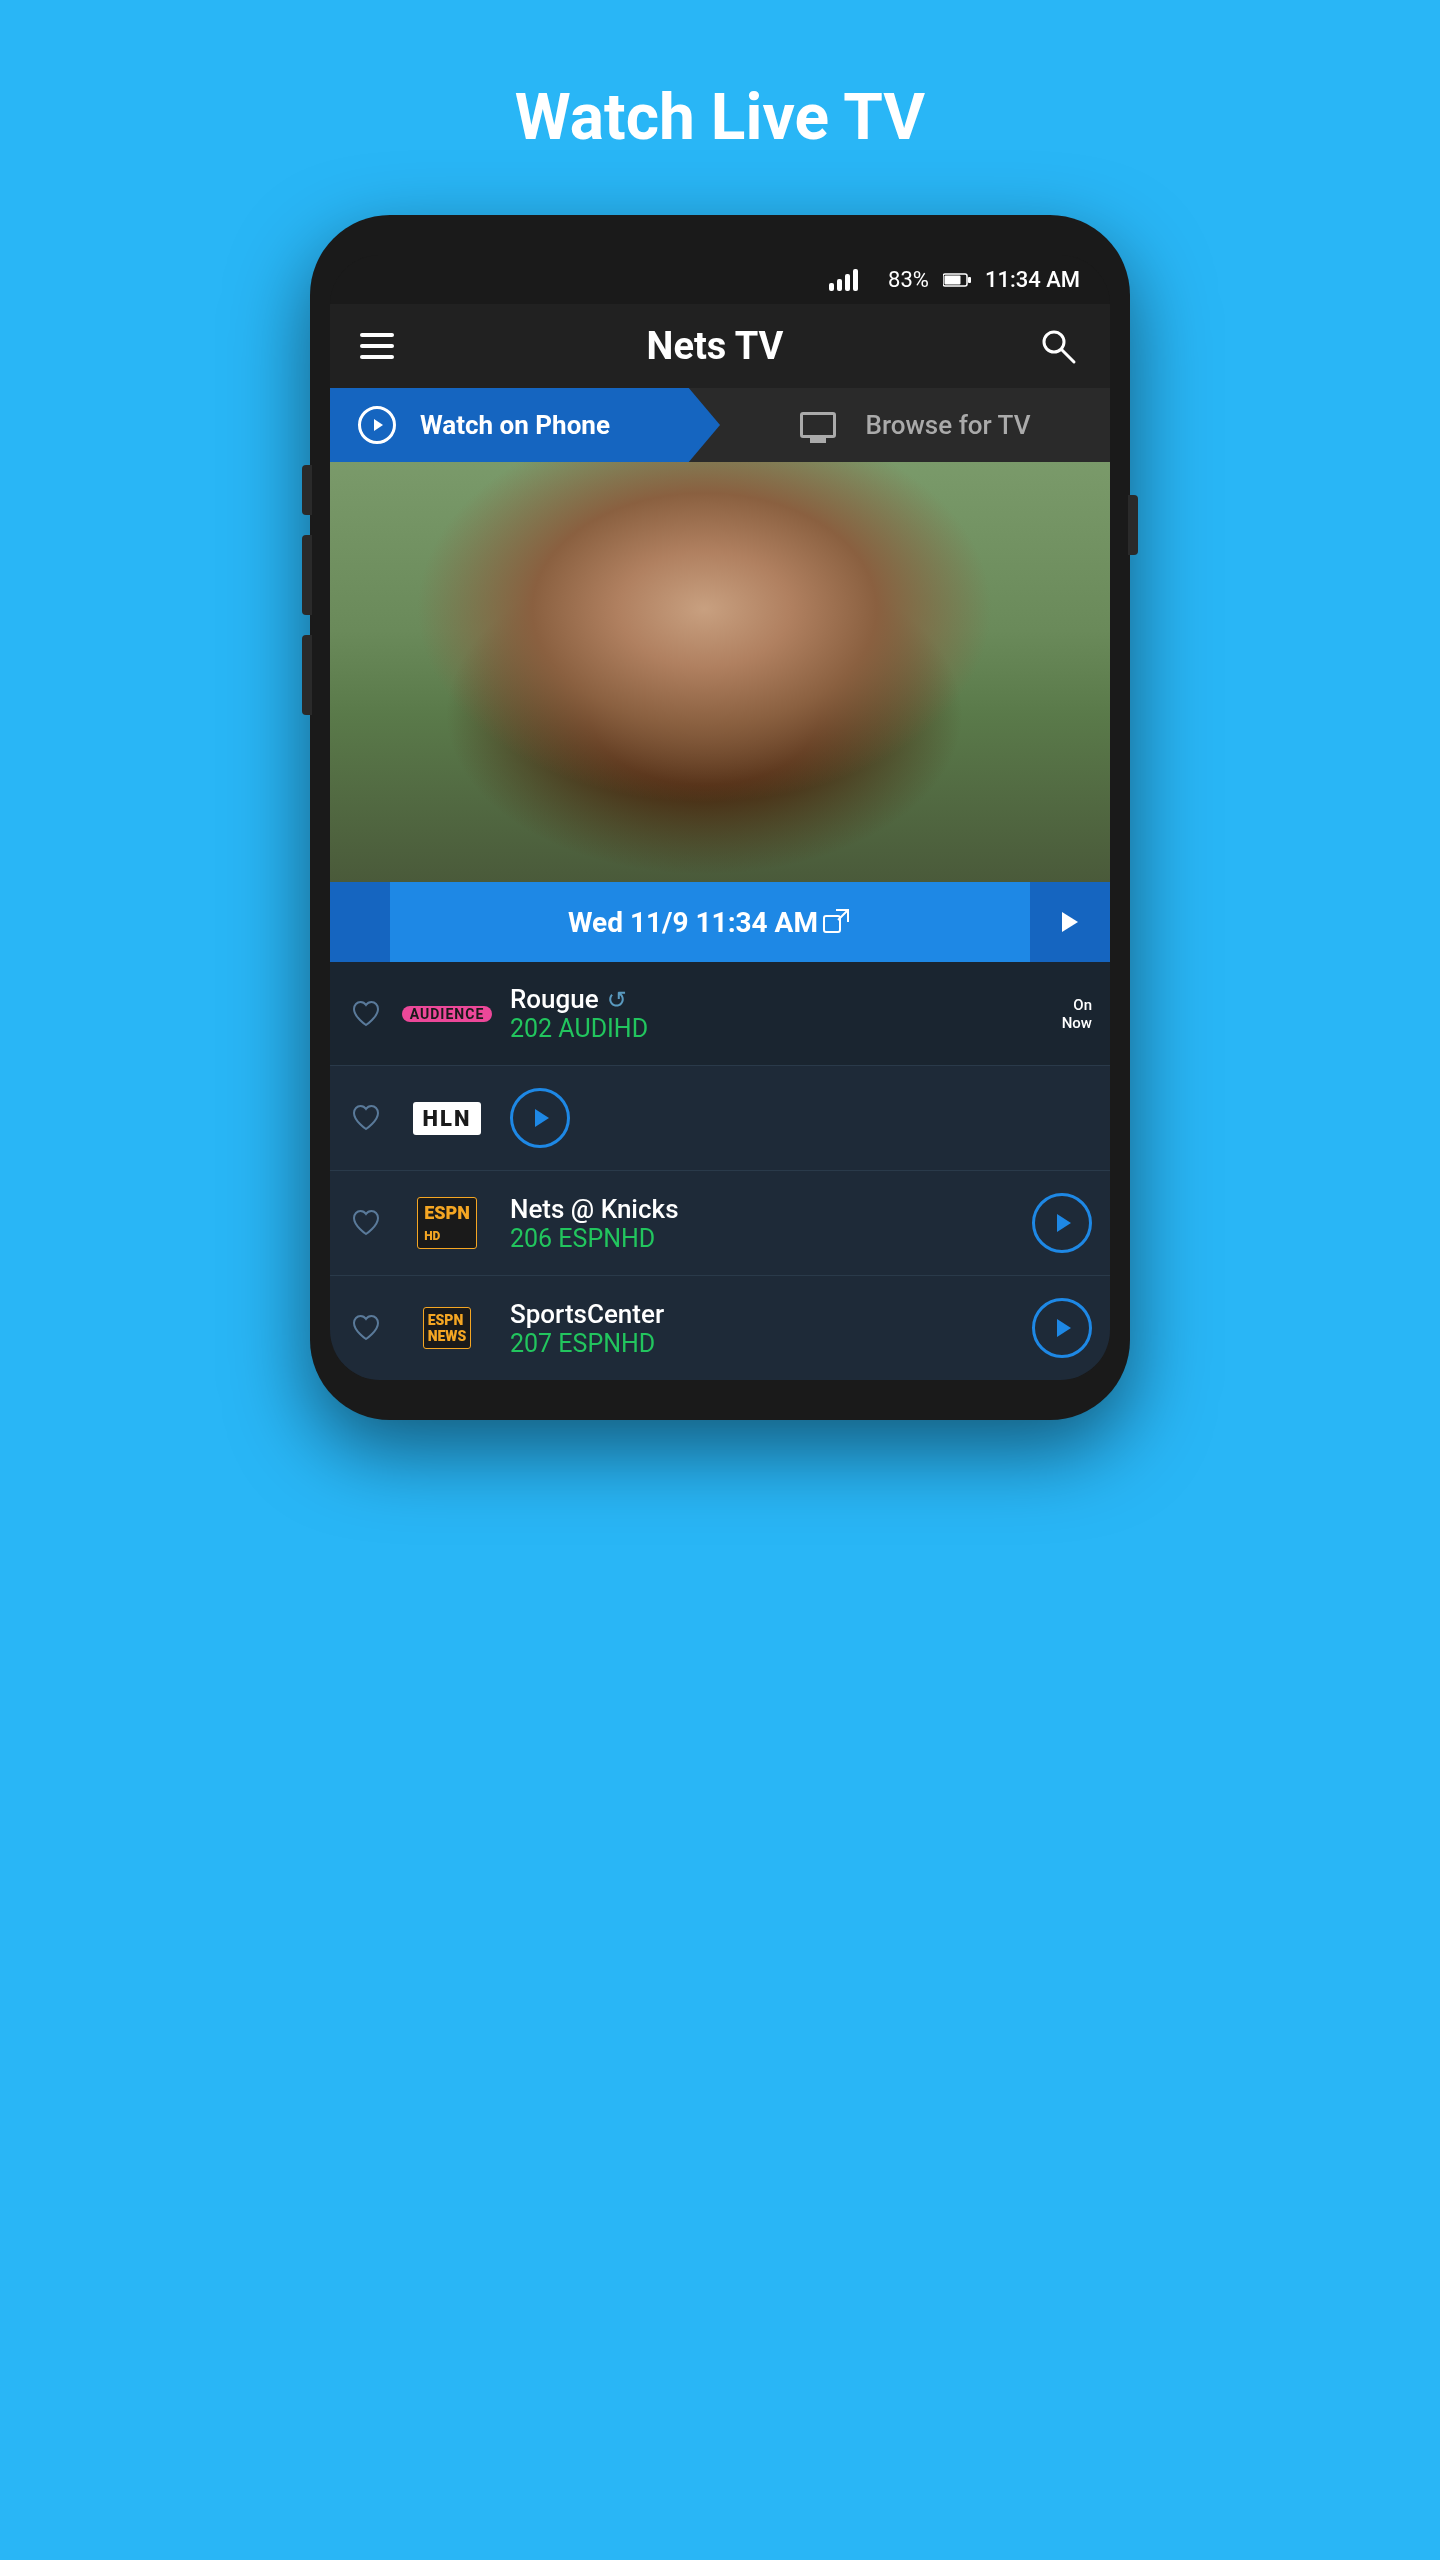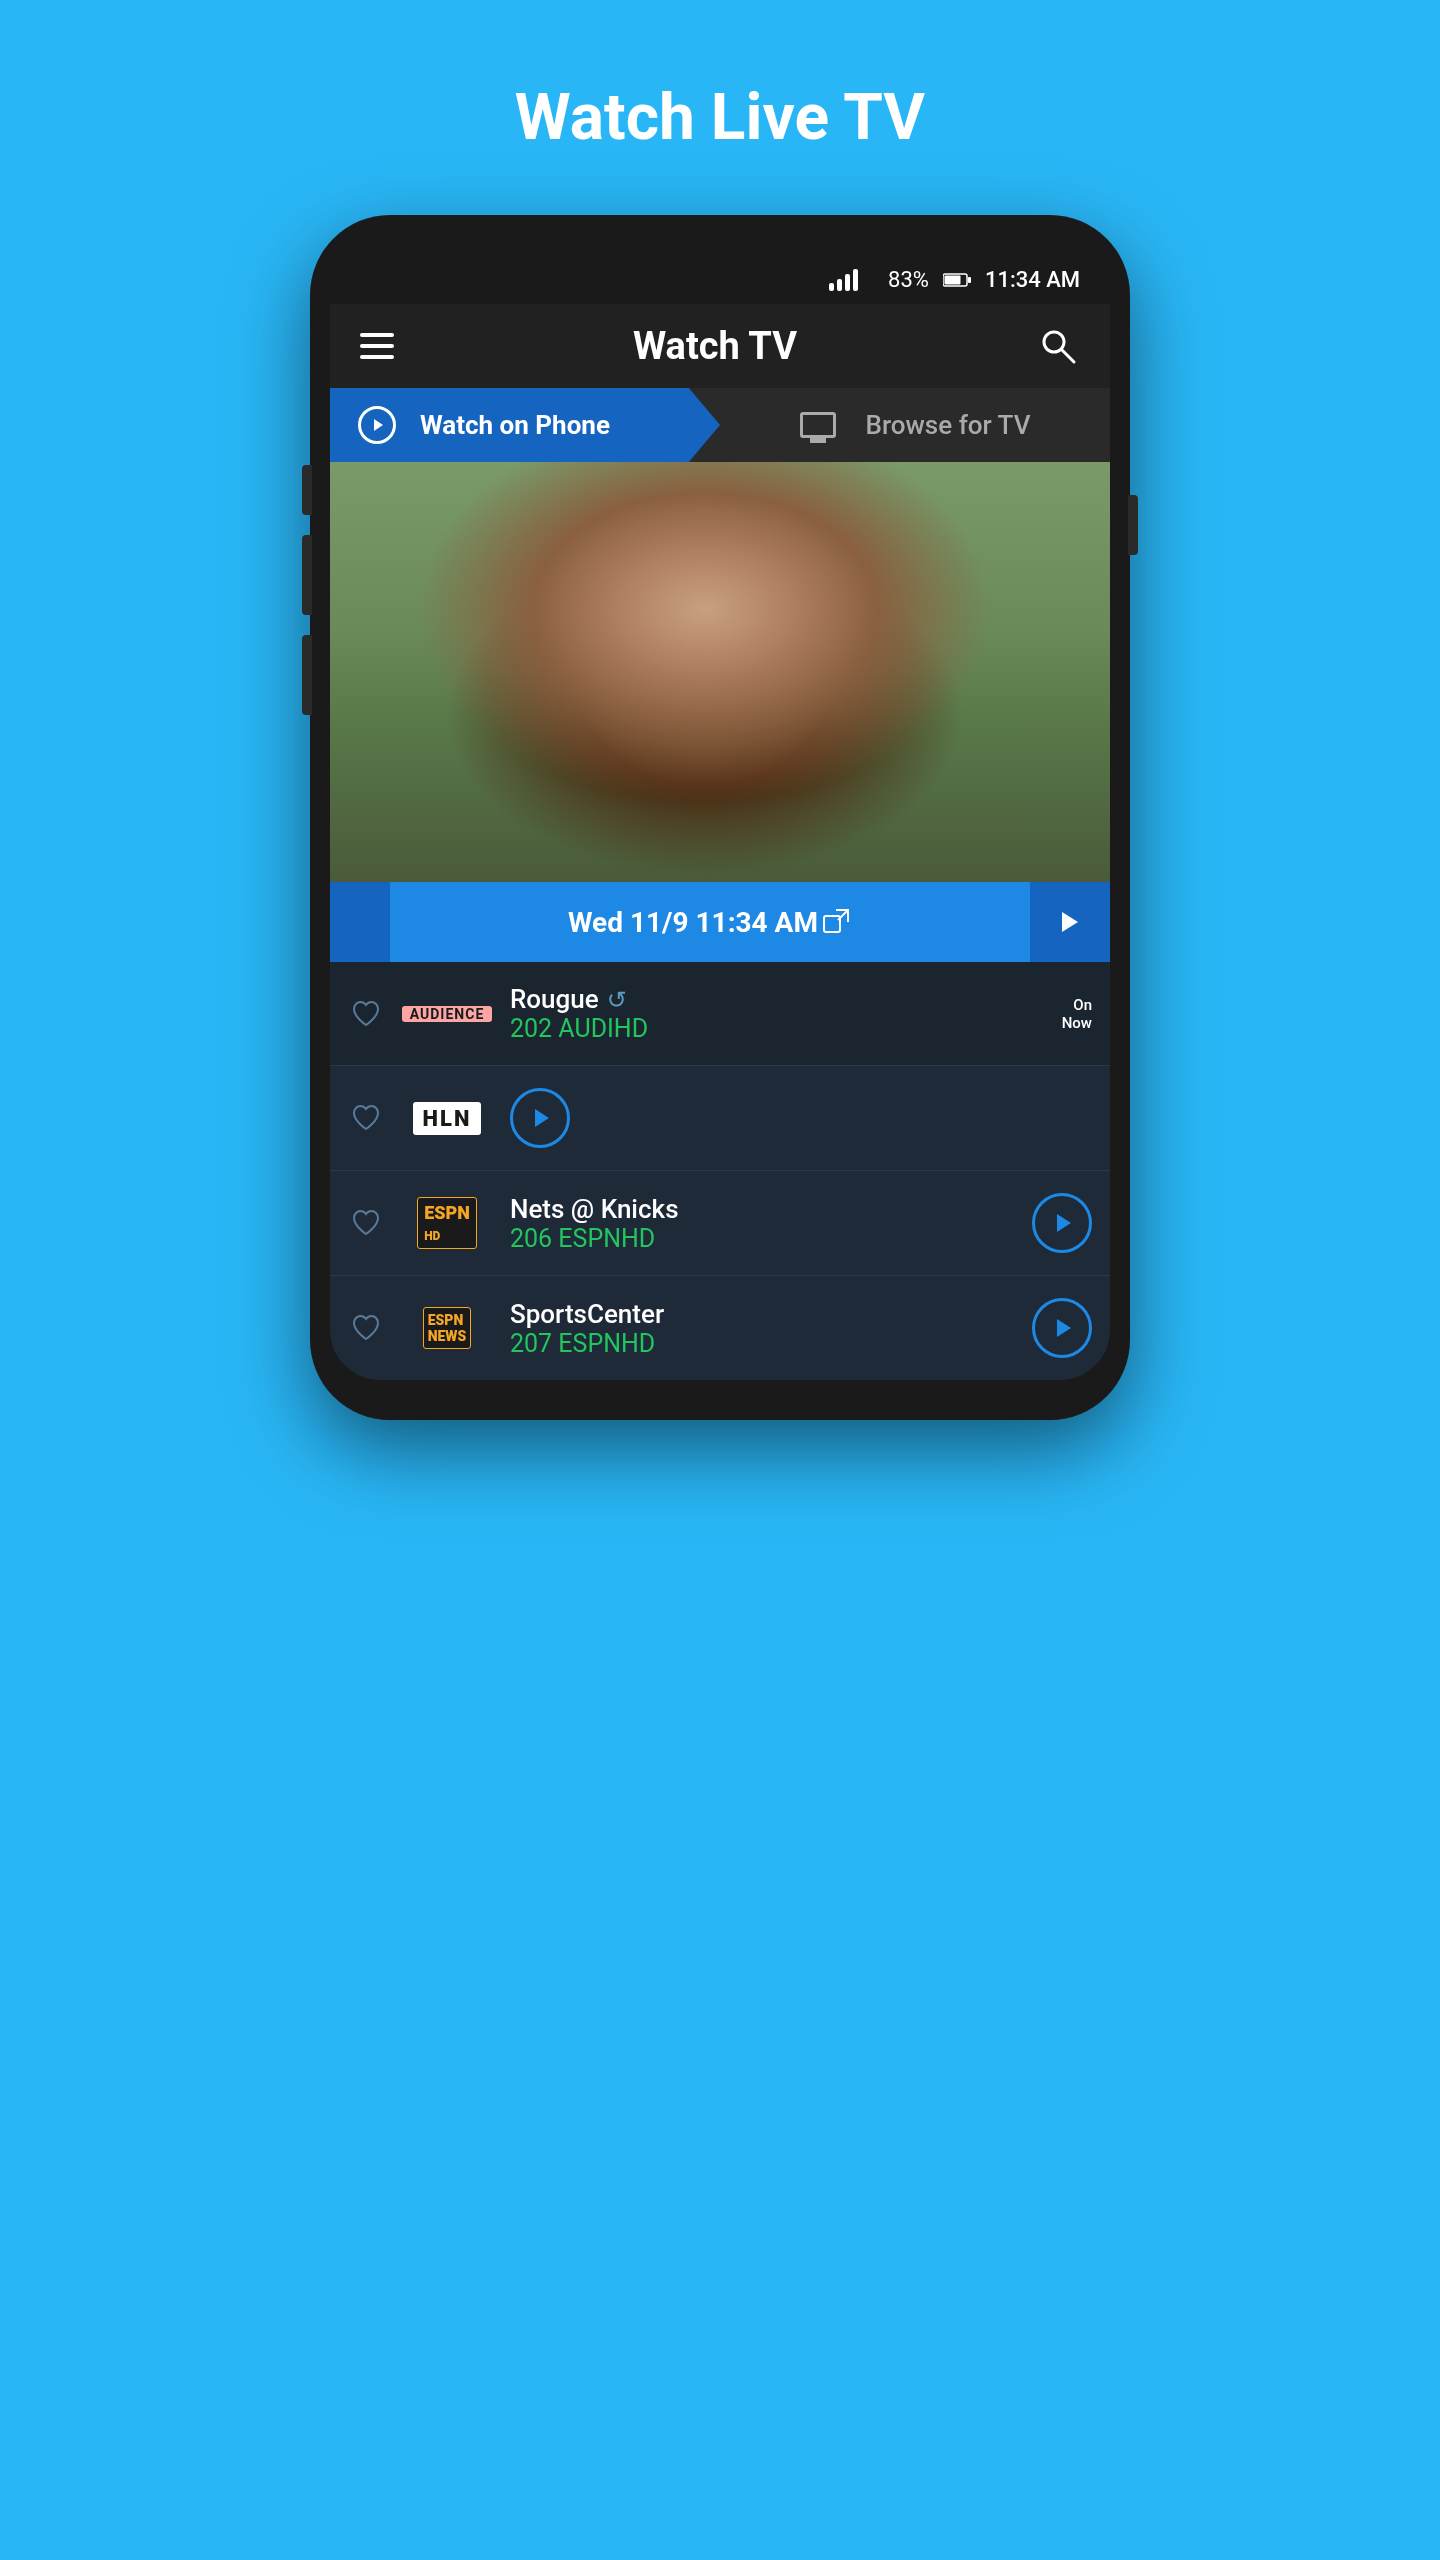--- a/index.html
+++ b/index.html
@@ -313,24 +313,24 @@
       flex-shrink: 0;
     }
 
     
     .logo-audience {
       color: white;
       font-size: 18px;
       font-weight: 700;
       letter-spacing: 1px;
       text-transform: uppercase;
-      background: #fca5a5;
+      background: #ec4899;
       color: #1a1a1a;
       padding: 0 8px;
-      border-radius: 3px;
+      border-radius: 8px;
       font-size: 14px;
     }
 
     .logo-hln {
       background: white;
       color: #1a1a1a;
       font-size: 22px;
       font-weight: 900;
       padding: 4px 10px;
       border-radius: 3px;
@@ -435,21 +435,21 @@
       </svg>
       <span class="time-text">11:34 AM</span>
     </div>
 
     <div class="app-bar">
       <div class="hamburger-icon">
         <div class="hamburger-line"></div>
         <div class="hamburger-line"></div>
         <div class="hamburger-line"></div>
       </div>
-      <span class="app-bar-title">Watch TV</span>
+      <span class="app-bar-title">Nets TV</span>
       <div class="search-icon-btn">
         <svg width="44" height="44" viewBox="0 0 44 44">
           <circle cx="18" cy="18" r="10" fill="none" stroke="white" stroke-width="3"></circle>
           <line x1="26" y1="26" x2="38" y2="38" stroke="white" stroke-width="3" stroke-linecap="round"></line>
         </svg>
       </div>
     </div>
 
     <div class="tab-bar">
       <div class="tab-watch">

